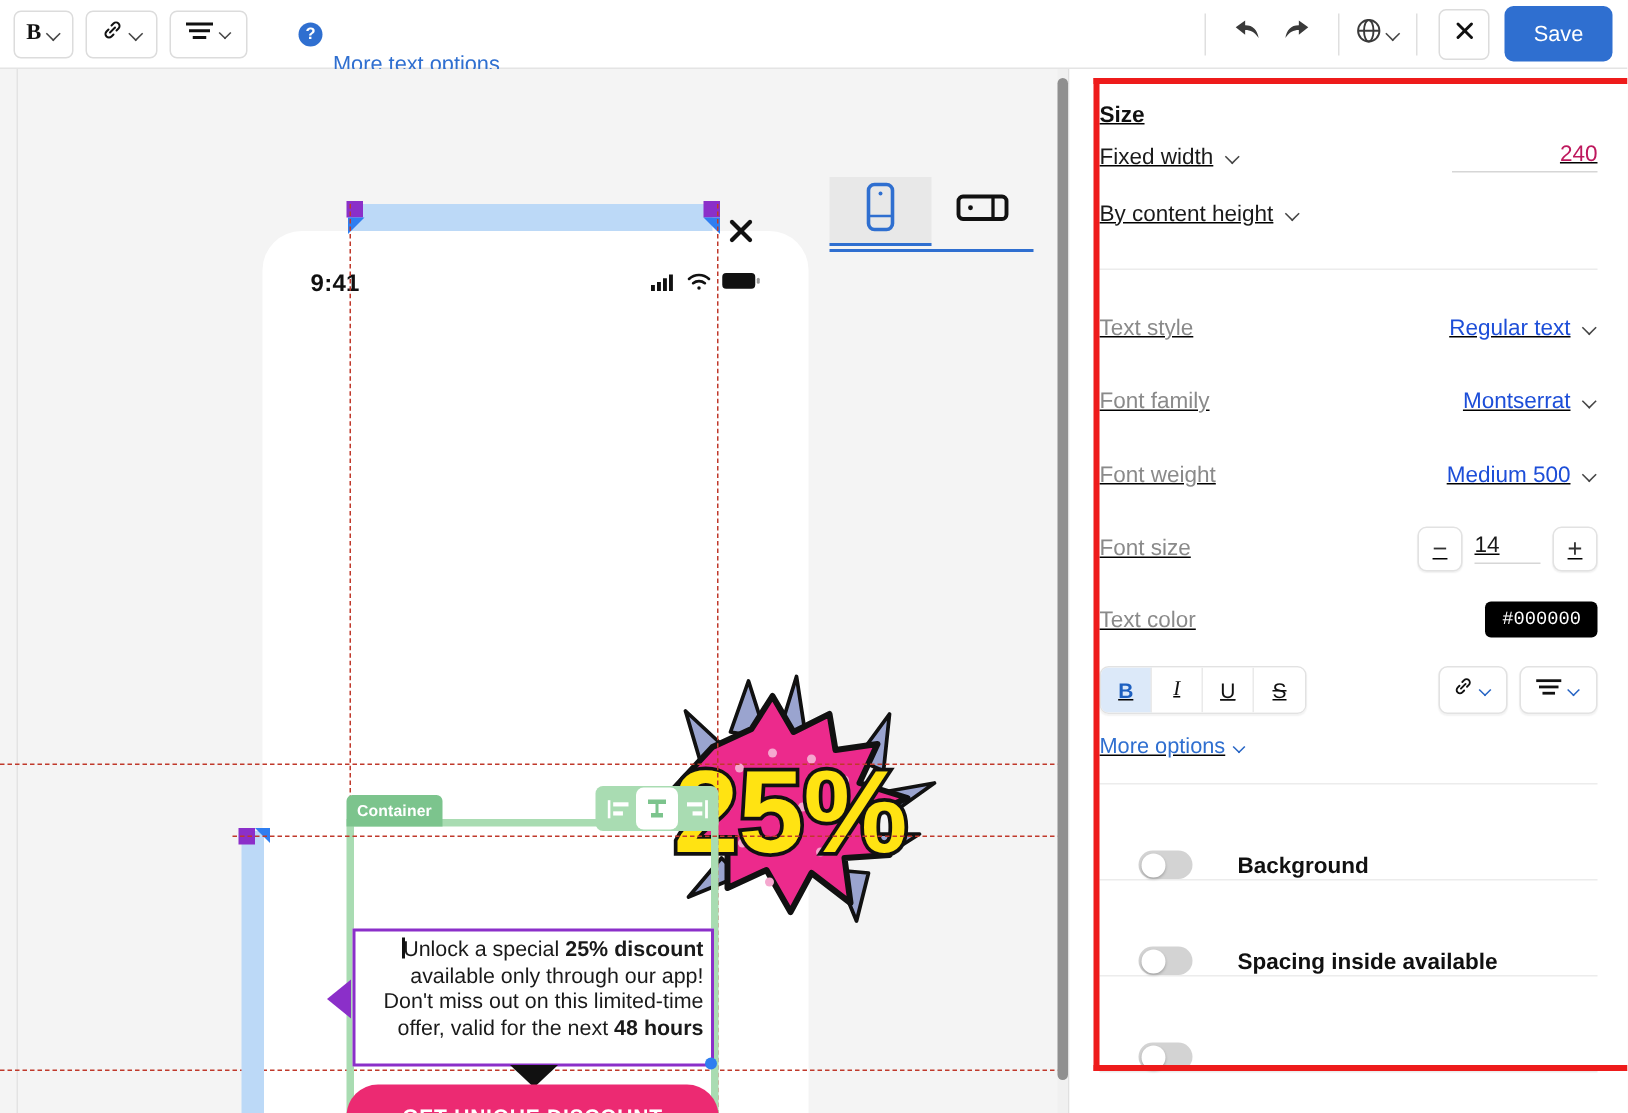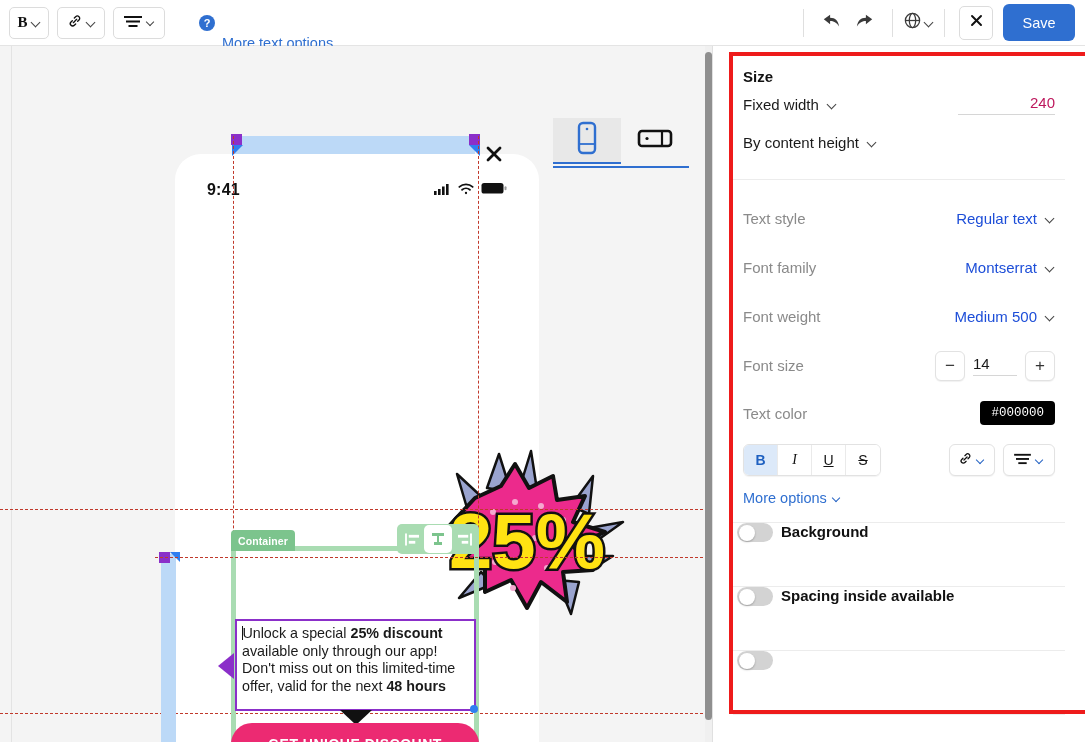--- a/index.html
+++ b/index.html
@@ -139,21 +139,21 @@
 
   .headline {
     position: absolute; left: 240px; top: 510px; width: 232px;
     text-align: center; font-size: 24px; font-weight: bold; color: #111;
     line-height: 26px; letter-spacing: -0.3px;
   }
 
   .text-edit-box {
     position: absolute; left: 235px; top: 573px; width: 241px; height: 92px;
     border: 2.4px solid #8b2fc9; background: #fff;
-    text-align: left; font-size: 14.3px; line-height: 17.6px; color: #1a1a1a;
+    text-align: right; font-size: 14.3px; line-height: 17.6px; color: #1a1a1a;
     padding: 4px 5px 0 5px;
   }
   .caret-bar {
     display: inline-block; width: 1.4px; height: 14px; background: #111;
     vertical-align: -2px; margin-right: -1px;
   }
   .dot-handle {
     position: absolute; right: -4px; bottom: -4px; width: 8px; height: 8px;
     border-radius: 50%; background: #2f7ef0;
   }
@@ -194,21 +194,21 @@
   
   .panel {
     position: absolute; left: 713px; top: 46px; width: 372px; height: 696px;
     background: #ffffff;
   }
   .panel-highlight {
     position: absolute; left: 16px; top: 6px; width: 356px; height: 662px;
     border: 4px solid #ee1b1b; border-right: none; pointer-events: none;
   }
   .panel-scroll { position: absolute; inset: 0; padding: 0; }
-  .sec { padding: 0 30px; }
+  .sec { padding: 0 20px; text-decoration: underline; }
   .sec-divider { height: 1px; background: #ececec; margin: 0 20px; }
 
   .panel-title { font-size: 15px; font-weight: bold; color: #111; padding-top: 22px; }
 
   .row {
     display: flex; align-items: center; justify-content: space-between;
     min-height: 38px;
   }
   .sel-link {
     display: flex; align-items: center; gap: 9px; cursor: pointer;
@@ -256,21 +256,21 @@
     height: 32px; min-width: 46px; padding: 0 6px; border: 1px solid #e2e2e2; border-radius: 6px;
     background: #fff; display: flex; align-items: center; justify-content: center; gap: 4px;
     cursor: pointer; box-shadow: 0 1px 1px rgba(0,0,0,0.05);
   }
   .more-options {
     color: #2f6fd0; font-size: 14.5px; padding-top: 14px; padding-bottom: 16px;
     display: flex; align-items: center; gap: 6px; cursor: pointer;
   }
 
   .toggle-row {
-    display: flex; align-items: flex-start; gap: 8px; height: 63px; padding: 0 24px;
+    display: flex; align-items: flex-end; gap: 30px; height: 63px; padding: 0 46px;
     cursor: pointer;
   }
   .switch {
     width: 36px; height: 19px; border-radius: 10px; background: #d3d3d3;
     position: relative; flex: none;
   }
   .switch .knob {
     position: absolute; left: 1.5px; top: 1.5px; width: 16px; height: 16px;
     border-radius: 50%; background: #fff; box-shadow: 0 1px 2px rgba(0,0,0,0.25);
   }

